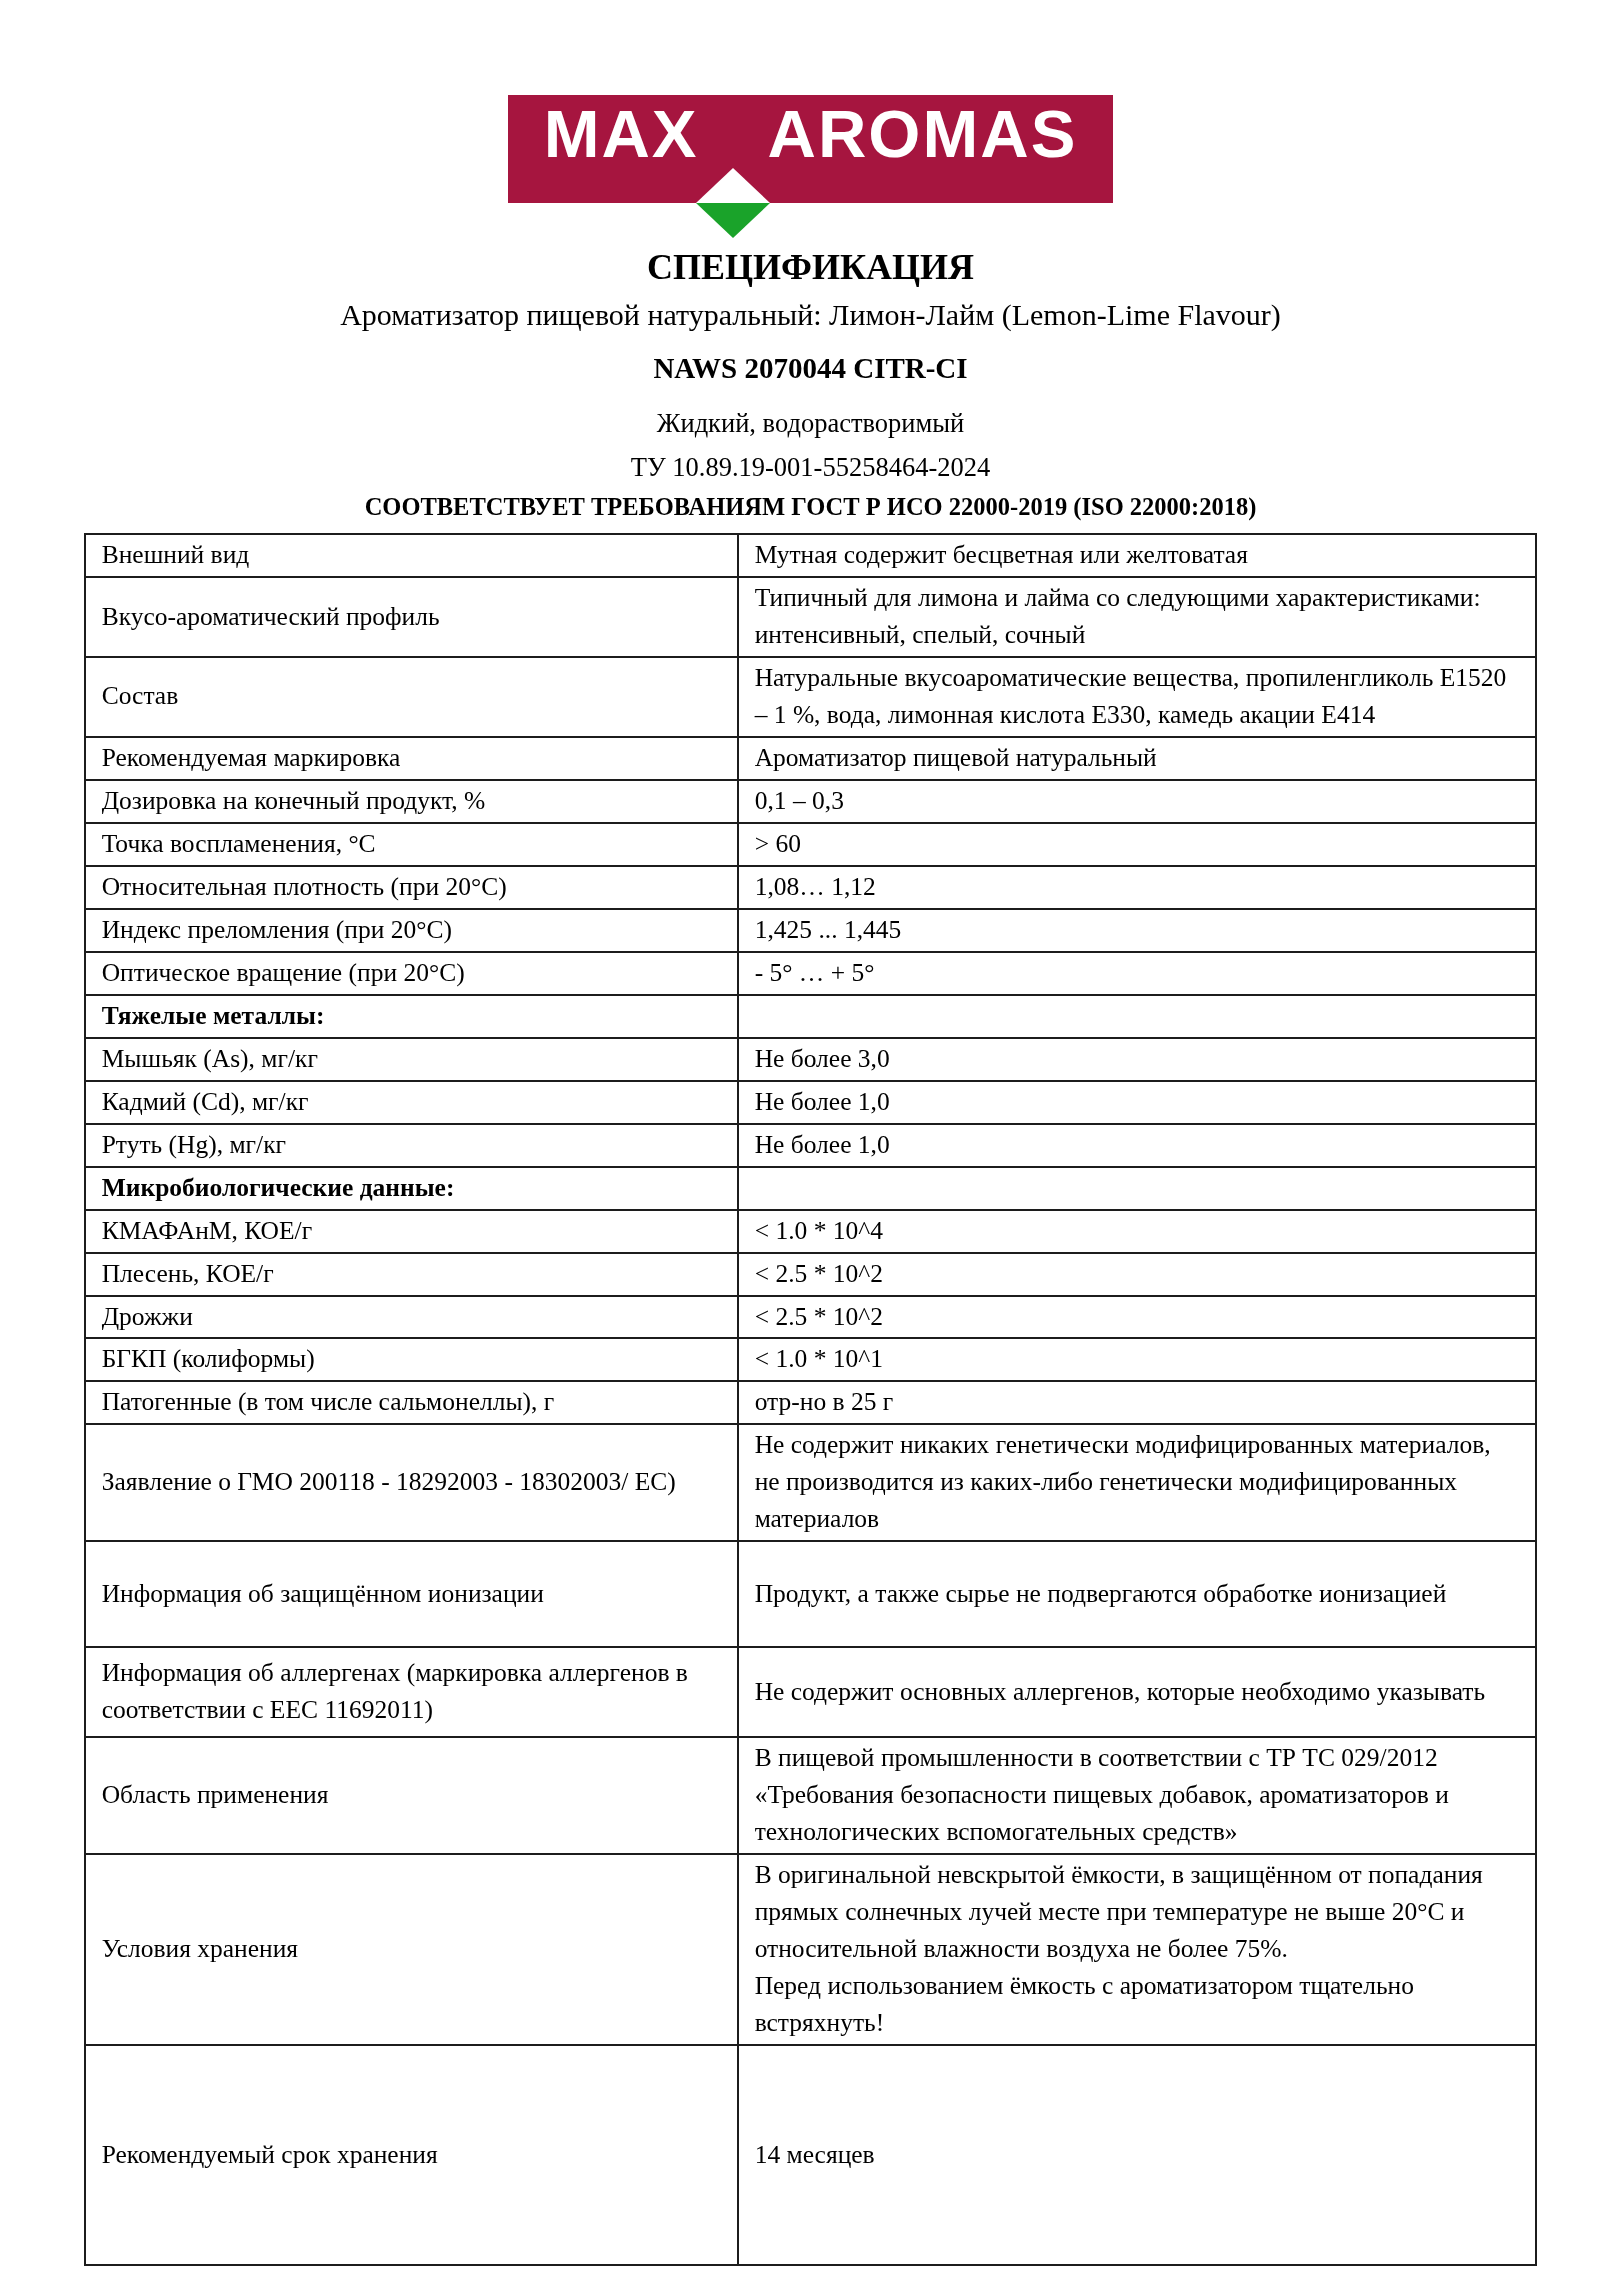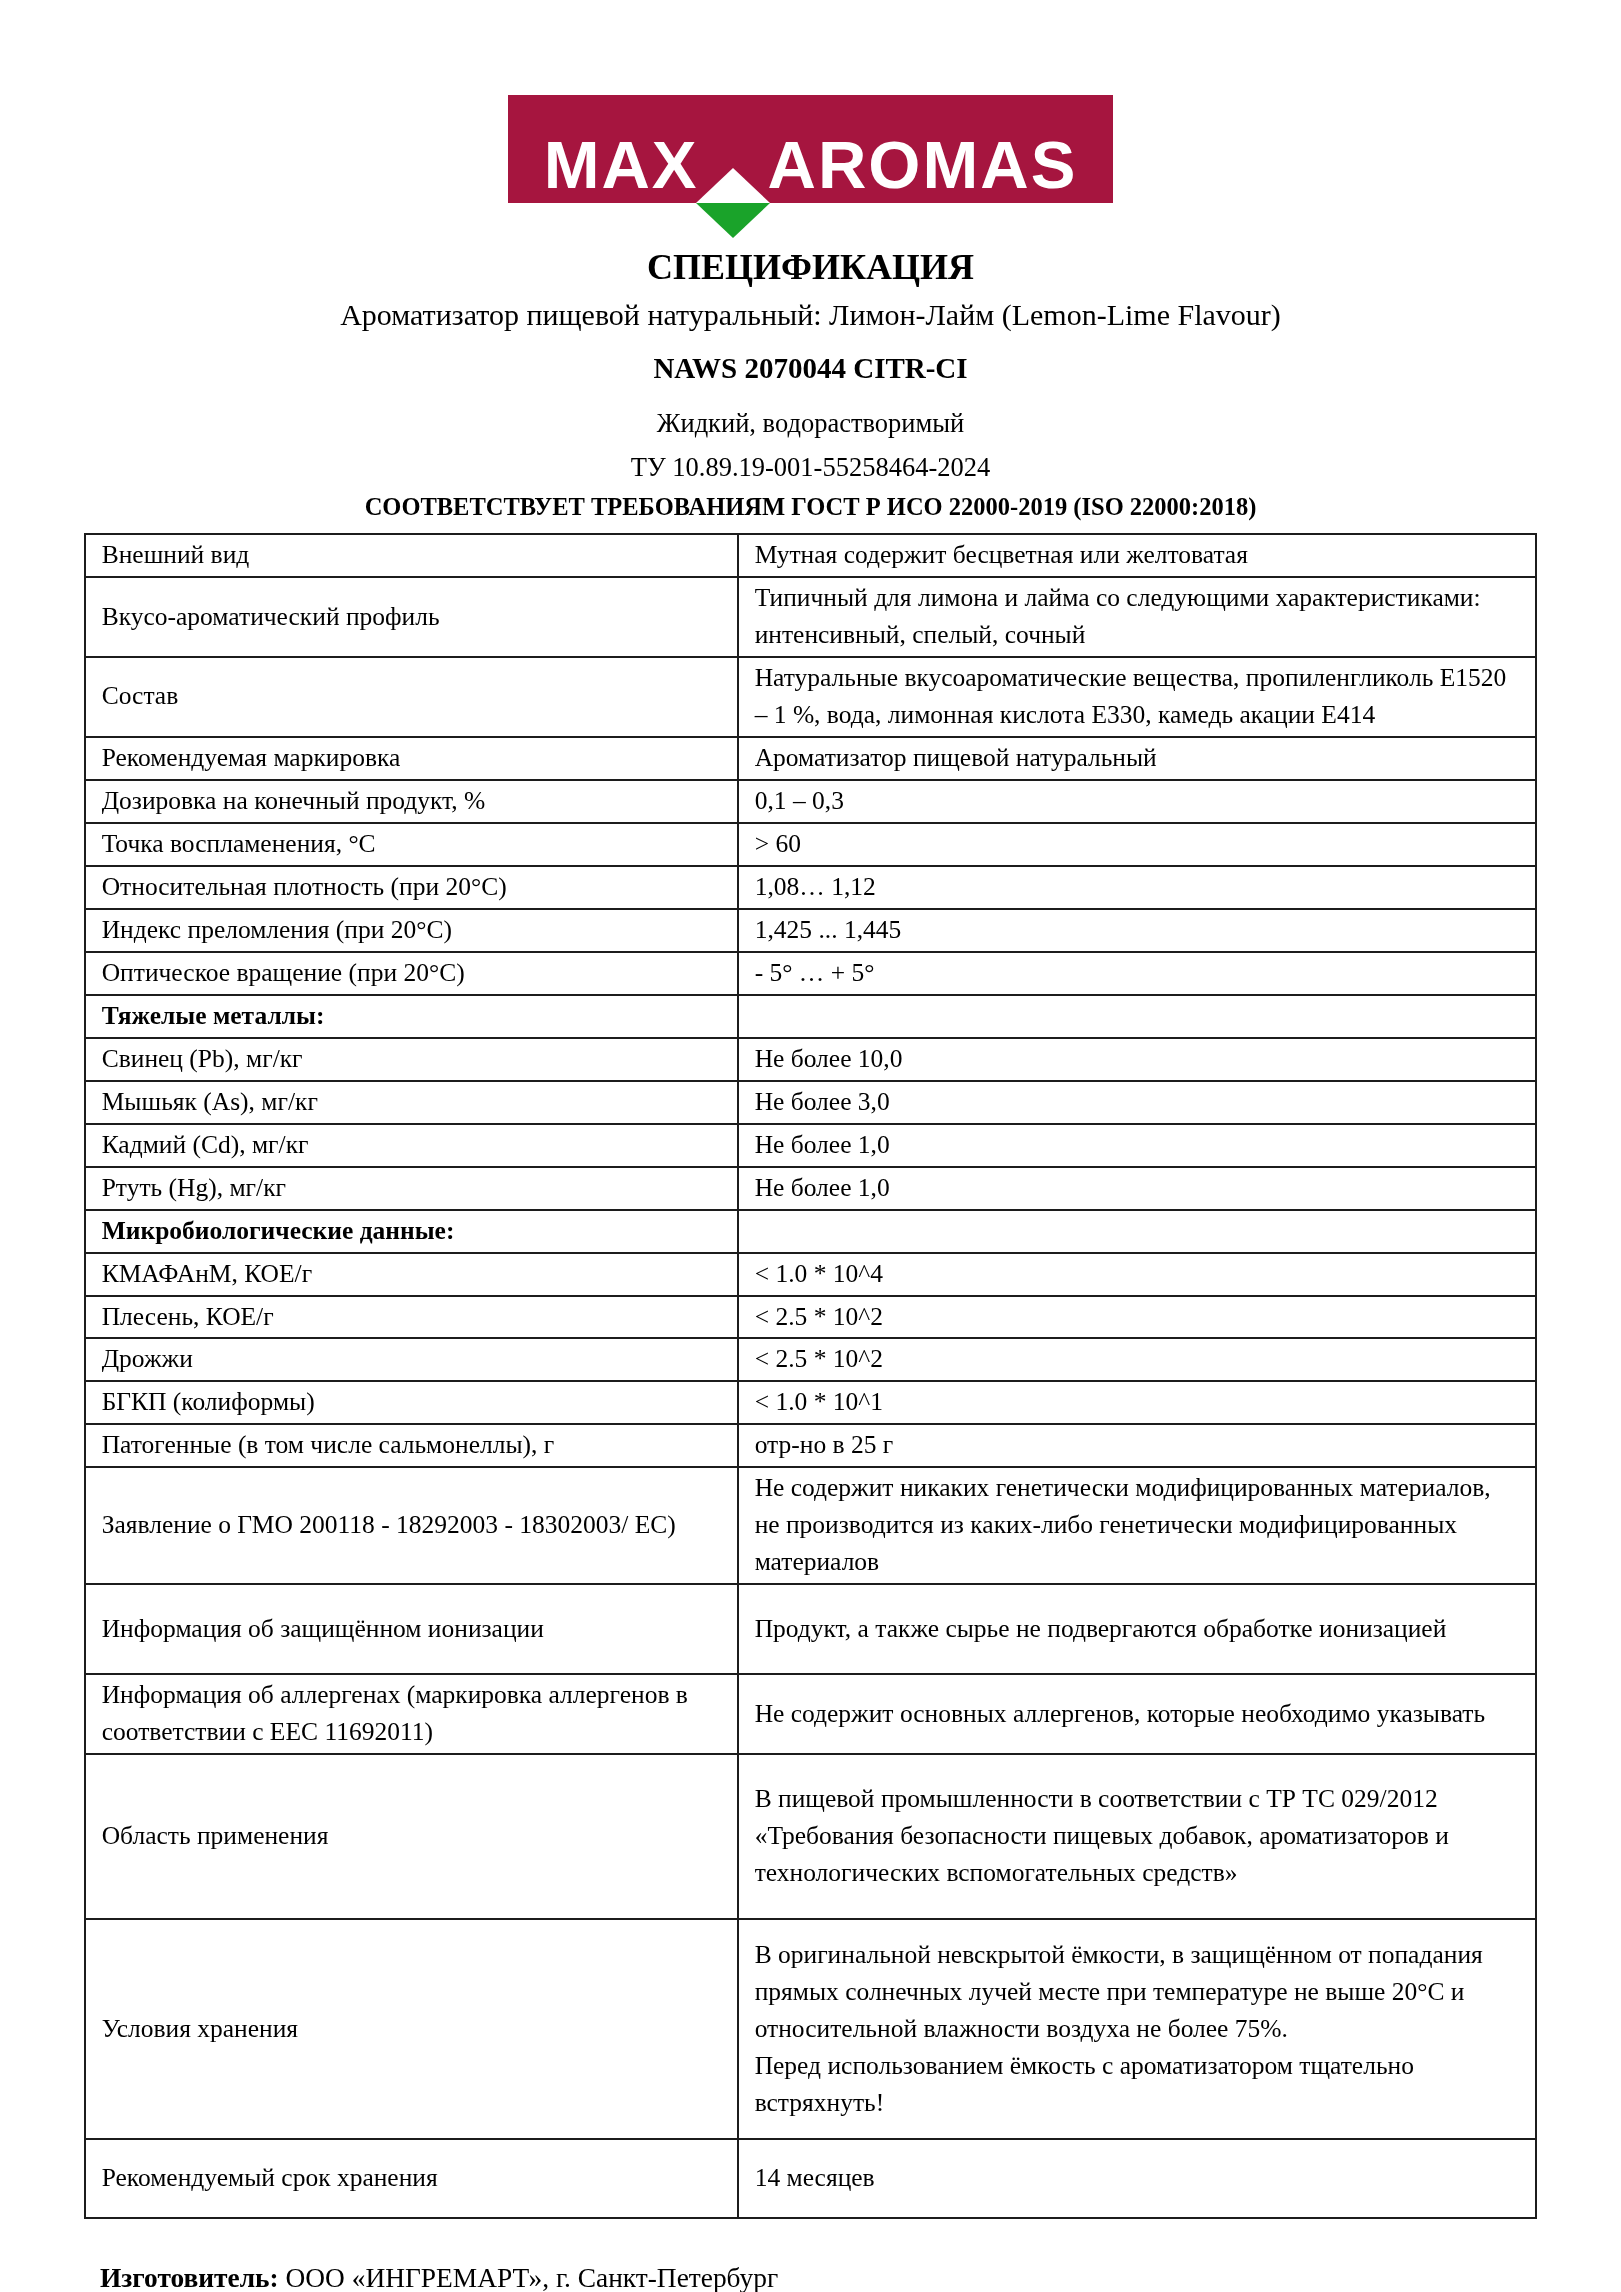--- a/index.html
+++ b/index.html
@@ -14,21 +14,21 @@
     overflow: hidden;
   }
 
   
   .logo-box {
     width: 605px;
     height: 108px;
     margin: 95px auto 0;
     background: var(--brand-red, #A6153F);
     display: flex;
-    align-items: flex-end;
+    align-items: flex-start;
     justify-content: center;
     position: relative;
     color: #ffffff;
     font-family: "Liberation Sans", sans-serif;
     font-weight: bold;
     font-size: 67px;
     letter-spacing: 2px;
     user-select: none;
   }
   .diamond-slot {
@@ -164,24 +164,20 @@
         </tr>
         <tr>
           <td class="label">Оптическое вращение (при 20°С)</td>
           <td class="value">- 5° … + 5°</td>
         </tr>
         <tr class="section-row">
           <td class="label">Тяжелые металлы:</td>
           <td class="value"></td>
         </tr>
         <tr>
-          <td class="label">Свинец (Pb), мг/кг</td>
-          <td class="value">Не более 10,0</td>
-        </tr>
-        <tr>
           <td class="label">Мышьяк (As), мг/кг</td>
           <td class="value">Не более 3,0</td>
         </tr>
         <tr>
           <td class="label">Кадмий (Cd), мг/кг</td>
           <td class="value">Не более 1,0</td>
         </tr>
         <tr>
           <td class="label">Ртуть (Hg), мг/кг</td>
           <td class="value">Не более 1,0</td>

